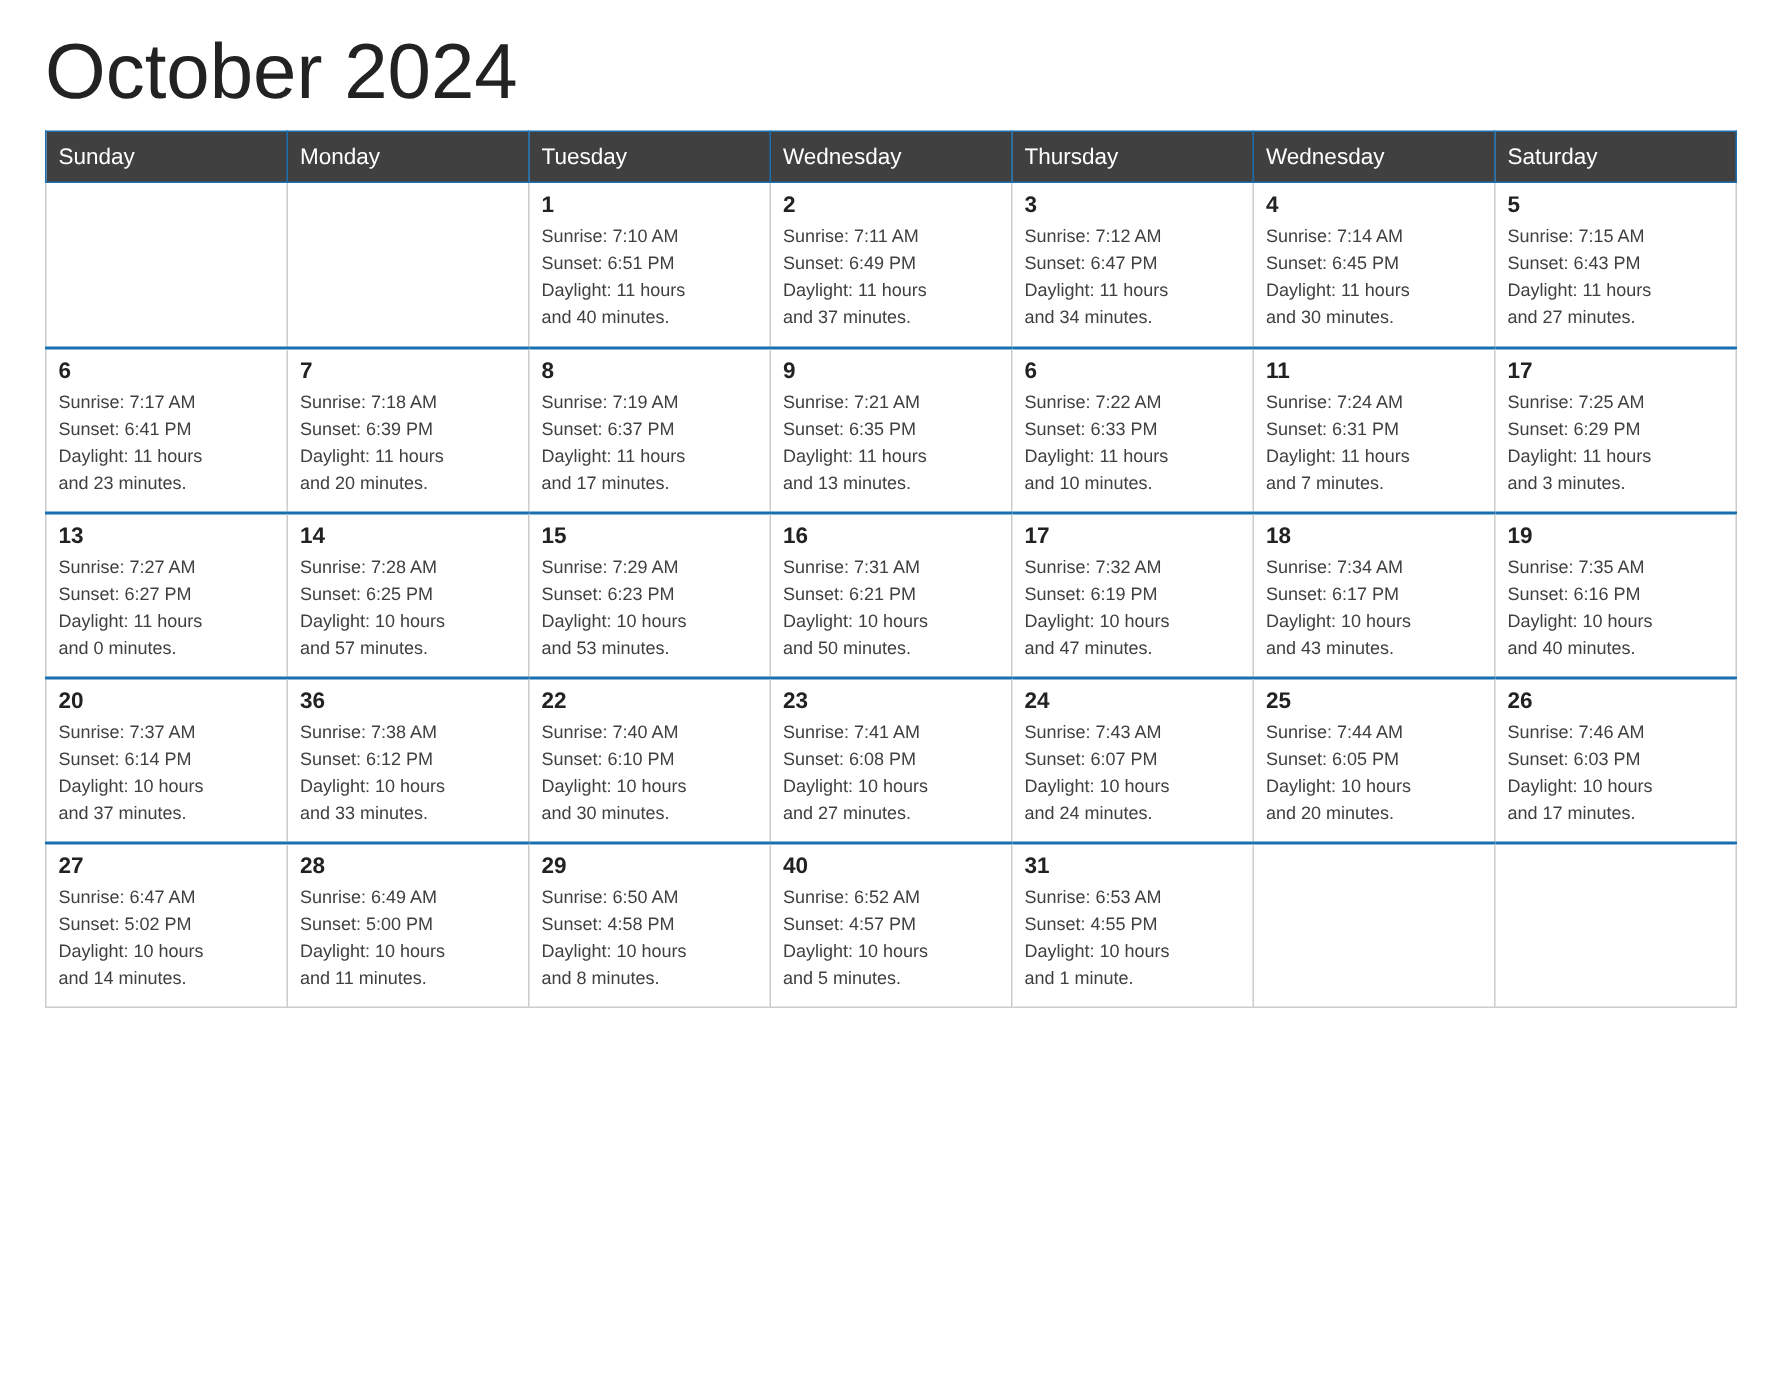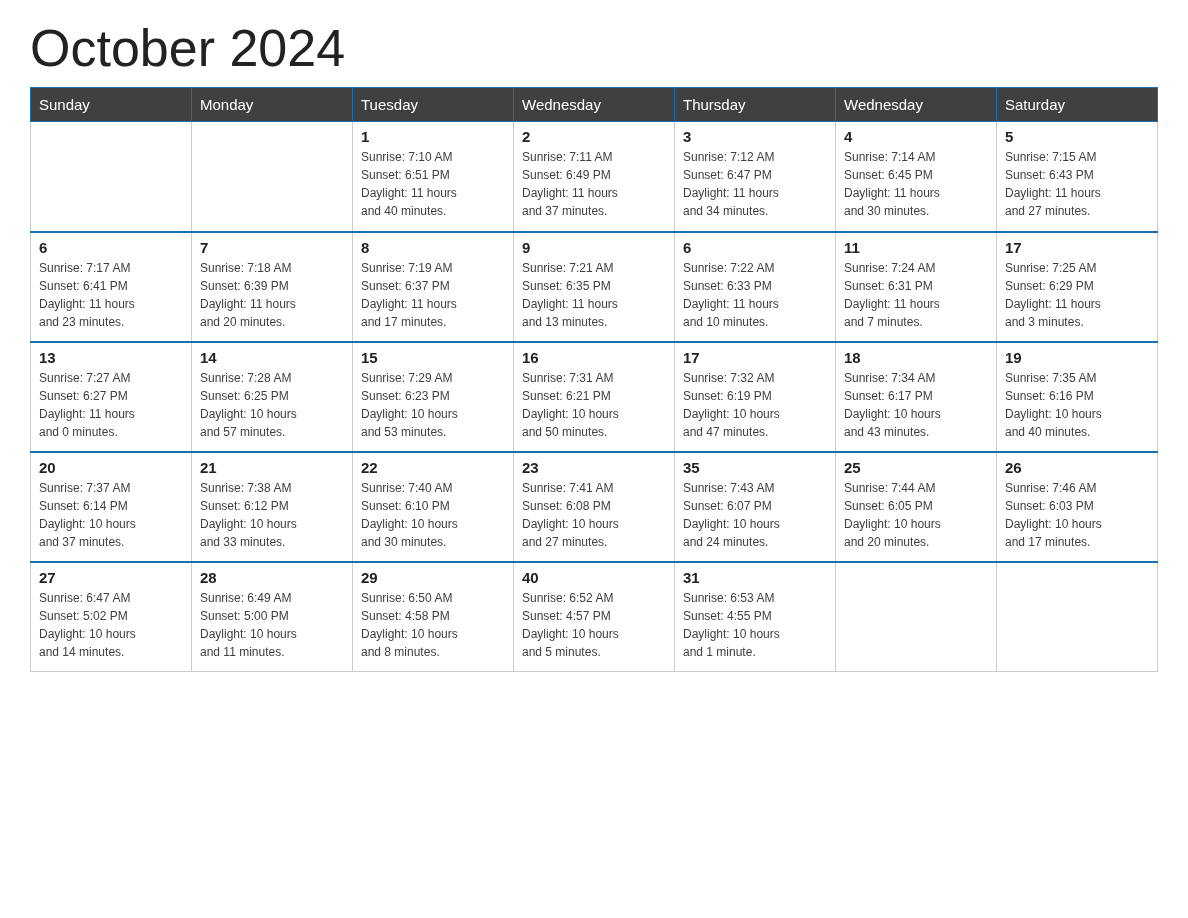--- a/index.html
+++ b/index.html
@@ -200,33 +200,33 @@
           <div class="day-number">19</div>
           <div class="day-info">Sunrise: 7:35 AM<br>Sunset: 6:16 PM<br>Daylight: 10 hours<br>and 40 minutes.</div>
         </td>
       </tr>
       <tr>
         <td>
           <div class="day-number">20</div>
           <div class="day-info">Sunrise: 7:37 AM<br>Sunset: 6:14 PM<br>Daylight: 10 hours<br>and 37 minutes.</div>
         </td>
         <td>
-          <div class="day-number">21</div>
+          <div class="day-number">36</div>
           <div class="day-info">Sunrise: 7:38 AM<br>Sunset: 6:12 PM<br>Daylight: 10 hours<br>and 33 minutes.</div>
         </td>
         <td>
           <div class="day-number">22</div>
           <div class="day-info">Sunrise: 7:40 AM<br>Sunset: 6:10 PM<br>Daylight: 10 hours<br>and 30 minutes.</div>
         </td>
         <td>
           <div class="day-number">23</div>
           <div class="day-info">Sunrise: 7:41 AM<br>Sunset: 6:08 PM<br>Daylight: 10 hours<br>and 27 minutes.</div>
         </td>
         <td>
-          <div class="day-number">35</div>
+          <div class="day-number">24</div>
           <div class="day-info">Sunrise: 7:43 AM<br>Sunset: 6:07 PM<br>Daylight: 10 hours<br>and 24 minutes.</div>
         </td>
         <td>
           <div class="day-number">25</div>
           <div class="day-info">Sunrise: 7:44 AM<br>Sunset: 6:05 PM<br>Daylight: 10 hours<br>and 20 minutes.</div>
         </td>
         <td>
           <div class="day-number">26</div>
           <div class="day-info">Sunrise: 7:46 AM<br>Sunset: 6:03 PM<br>Daylight: 10 hours<br>and 17 minutes.</div>
         </td>

